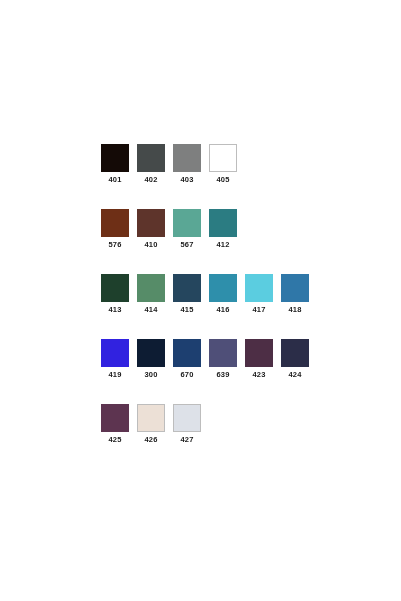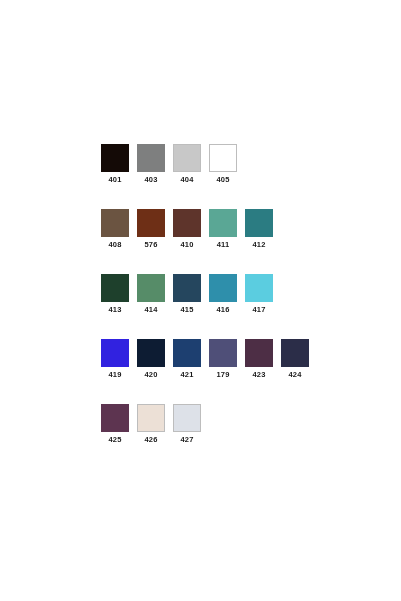--- a/index.html
+++ b/index.html
@@ -64,48 +64,44 @@
 <body>
 
 <div id="palette-sheet">
   <div id="swatch-grid">
       <div class="swatch-row">
         <div class="swatch-cell">
           <div class="swatch-chip" title="#140a06" style="background: rgb(20, 10, 6);"></div>
           <div class="swatch-label">401</div>
         </div>
         <div class="swatch-cell">
+          <div class="swatch-chip" title="#454a4a" style="background: rgb(69, 74, 74);"></div>
+          <div class="swatch-label">402</div>
+        </div>
+        <div class="swatch-cell">
           <div class="swatch-chip" title="#7e7f7f" style="background: rgb(126, 127, 127);"></div>
           <div class="swatch-label">403</div>
-        </div>
-        <div class="swatch-cell">
-          <div class="swatch-chip bordered" title="#c8c8c8" style="background: rgb(200, 200, 200);"></div>
-          <div class="swatch-label">404</div>
         </div>
         <div class="swatch-cell">
           <div class="swatch-chip bordered" title="#ffffff" style="background: rgb(255, 255, 255);"></div>
           <div class="swatch-label">405</div>
         </div>
       </div>
       <div class="swatch-row">
-        <div class="swatch-cell">
-          <div class="swatch-chip" title="#6b5441" style="background: rgb(107, 84, 65);"></div>
-          <div class="swatch-label">408</div>
-        </div>
         <div class="swatch-cell">
           <div class="swatch-chip" title="#6e2f16" style="background: rgb(110, 47, 22);"></div>
           <div class="swatch-label">576</div>
         </div>
         <div class="swatch-cell">
           <div class="swatch-chip" title="#5e342b" style="background: rgb(94, 52, 43);"></div>
           <div class="swatch-label">410</div>
         </div>
         <div class="swatch-cell">
           <div class="swatch-chip" title="#5aa795" style="background: rgb(90, 167, 149);"></div>
-          <div class="swatch-label">411</div>
+          <div class="swatch-label">567</div>
         </div>
         <div class="swatch-cell">
           <div class="swatch-chip" title="#2b7c82" style="background: rgb(43, 124, 130);"></div>
           <div class="swatch-label">412</div>
         </div>
       </div>
       <div class="swatch-row">
         <div class="swatch-cell">
           <div class="swatch-chip" title="#1e402c" style="background: rgb(30, 64, 44);"></div>
           <div class="swatch-label">413</div>
@@ -119,37 +115,41 @@
           <div class="swatch-label">415</div>
         </div>
         <div class="swatch-cell">
           <div class="swatch-chip" title="#2e8fab" style="background: rgb(46, 143, 171);"></div>
           <div class="swatch-label">416</div>
         </div>
         <div class="swatch-cell">
           <div class="swatch-chip" title="#5bcde0" style="background: rgb(91, 205, 224);"></div>
           <div class="swatch-label">417</div>
         </div>
+        <div class="swatch-cell">
+          <div class="swatch-chip" title="#2f77a8" style="background: rgb(47, 119, 168);"></div>
+          <div class="swatch-label">418</div>
+        </div>
       </div>
       <div class="swatch-row">
         <div class="swatch-cell">
           <div class="swatch-chip" title="#3122e0" style="background: rgb(49, 34, 224);"></div>
           <div class="swatch-label">419</div>
         </div>
         <div class="swatch-cell">
           <div class="swatch-chip" title="#0d1c33" style="background: rgb(13, 28, 51);"></div>
-          <div class="swatch-label">420</div>
+          <div class="swatch-label">300</div>
         </div>
         <div class="swatch-cell">
           <div class="swatch-chip" title="#1d3f70" style="background: rgb(29, 63, 112);"></div>
-          <div class="swatch-label">421</div>
+          <div class="swatch-label">670</div>
         </div>
         <div class="swatch-cell">
           <div class="swatch-chip" title="#4f4f78" style="background: rgb(79, 79, 120);"></div>
-          <div class="swatch-label">179</div>
+          <div class="swatch-label">639</div>
         </div>
         <div class="swatch-cell">
           <div class="swatch-chip" title="#4d2e45" style="background: rgb(77, 46, 69);"></div>
           <div class="swatch-label">423</div>
         </div>
         <div class="swatch-cell">
           <div class="swatch-chip" title="#2b2d48" style="background: rgb(43, 45, 72);"></div>
           <div class="swatch-label">424</div>
         </div>
       </div>

